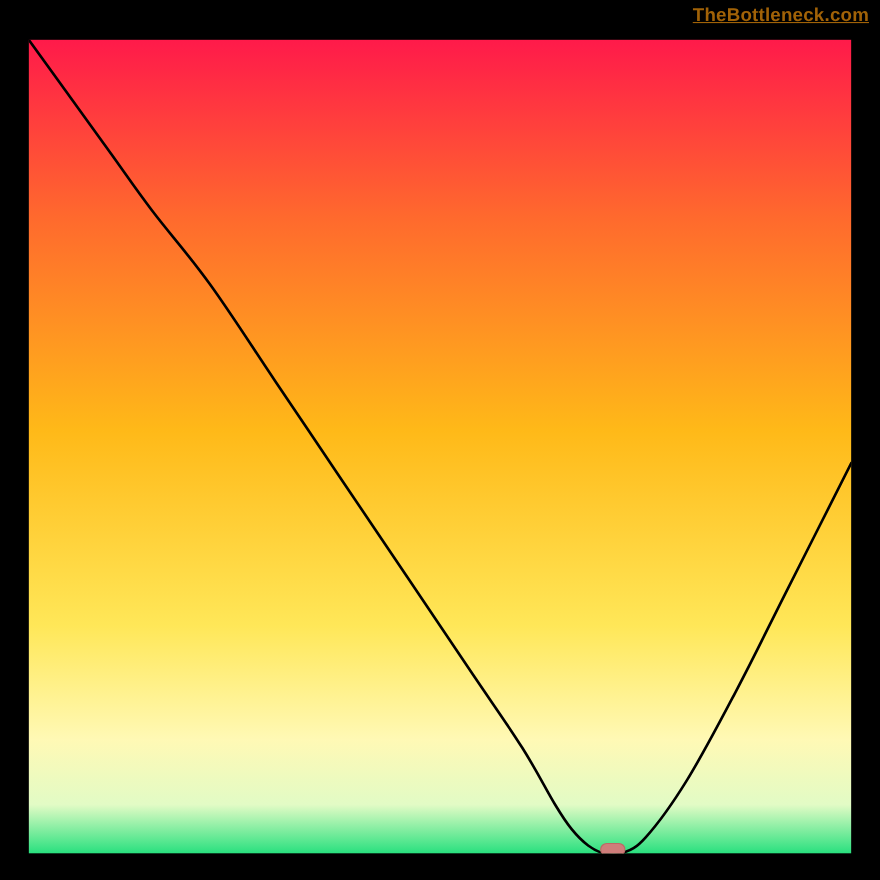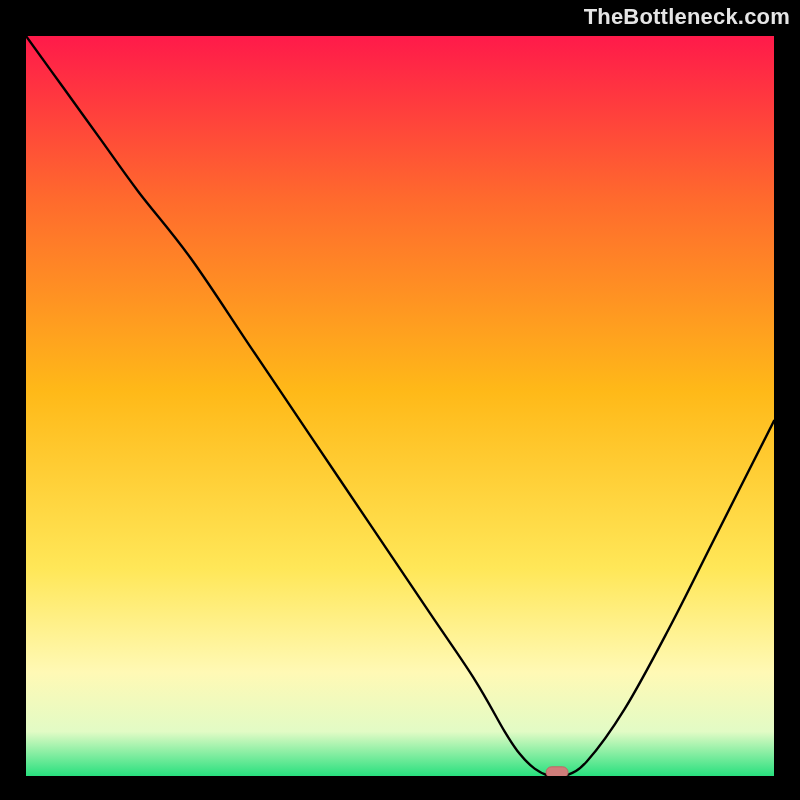--- a/index.html
+++ b/index.html
@@ -14,25 +14,26 @@
   .frame {
     position: relative;
     width: 800px;
     height: 800px;
     background: #000;
   }
   .watermark {
     position: absolute;
     top: 4px;
     right: 10px;
-    color: #e5e5e5;
-    font-size: 22px;
+    color: #a16207;
+    font-size: 17px;
     font-weight: 600;
     letter-spacing: 0.2px;
     user-select: none;
+    text-decoration: underline;
   }
   .plot-outer {
     position: absolute;
     left: 26px;
     top: 36px;
     width: 748px;
     height: 740px;
     background: #000;
   }
   svg.plot {

